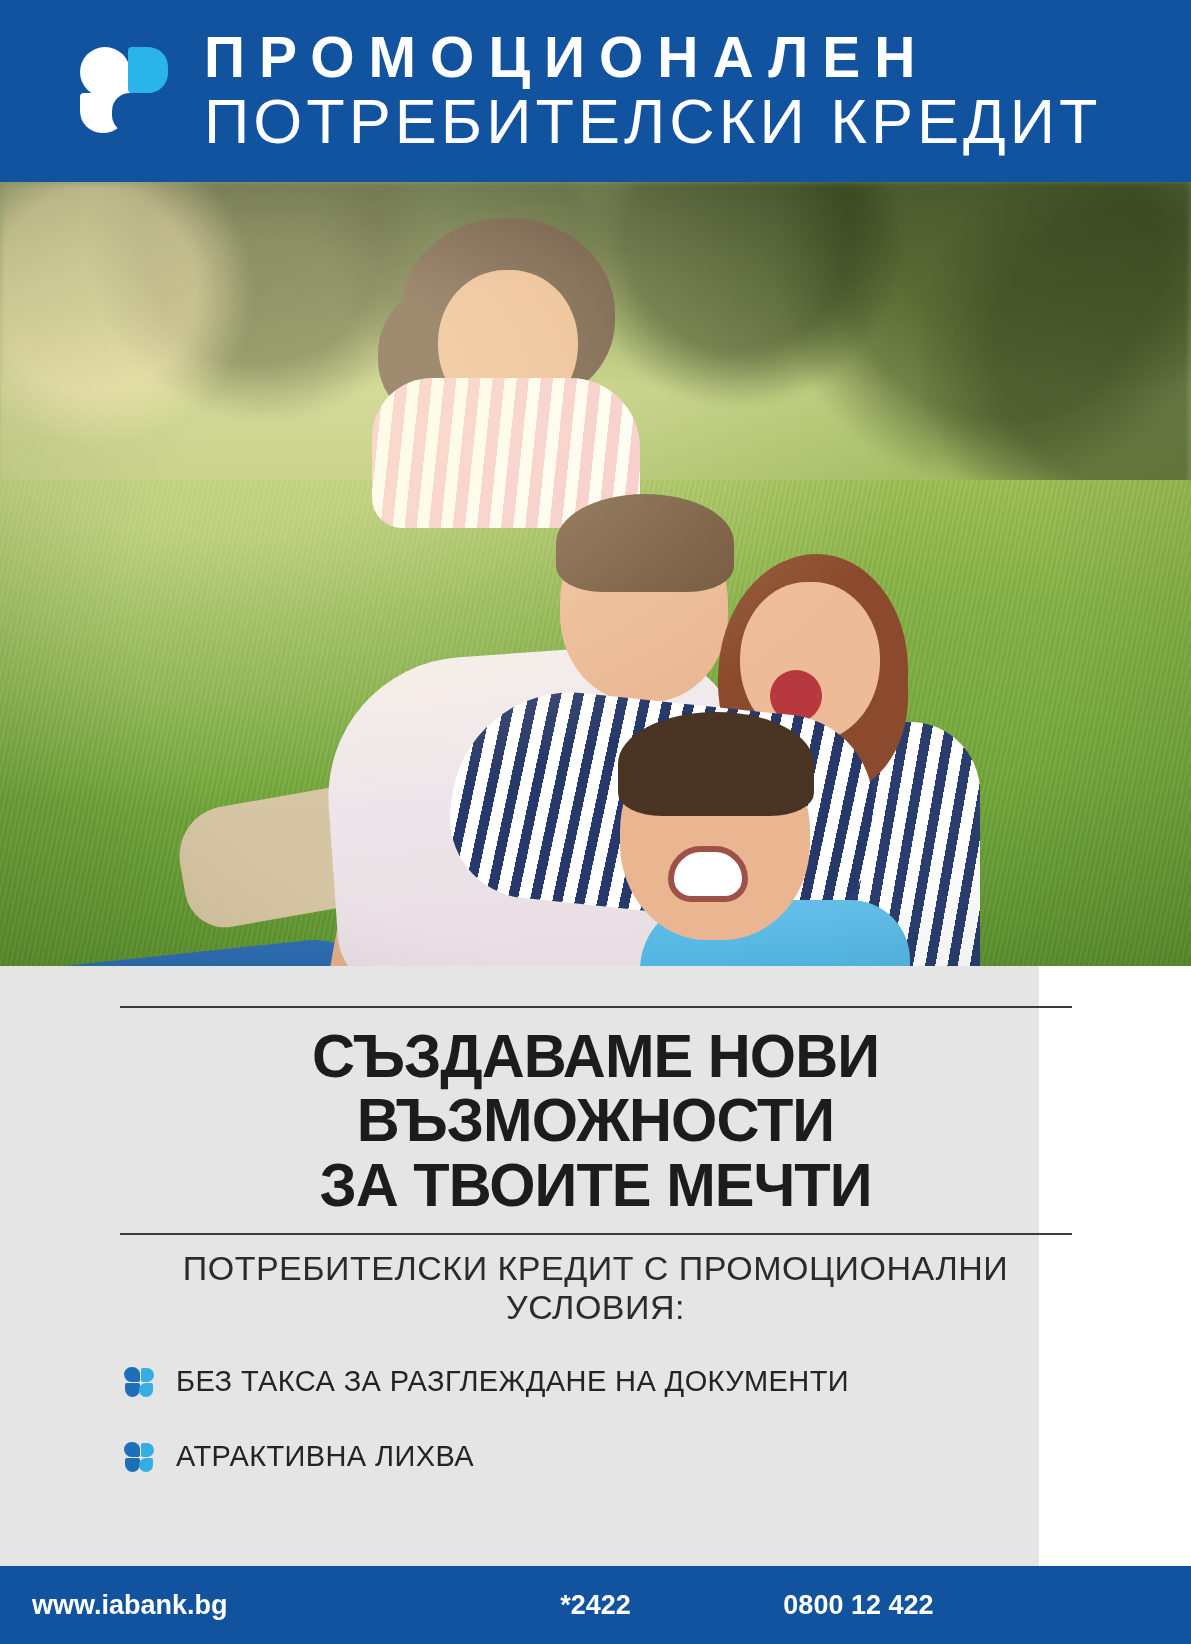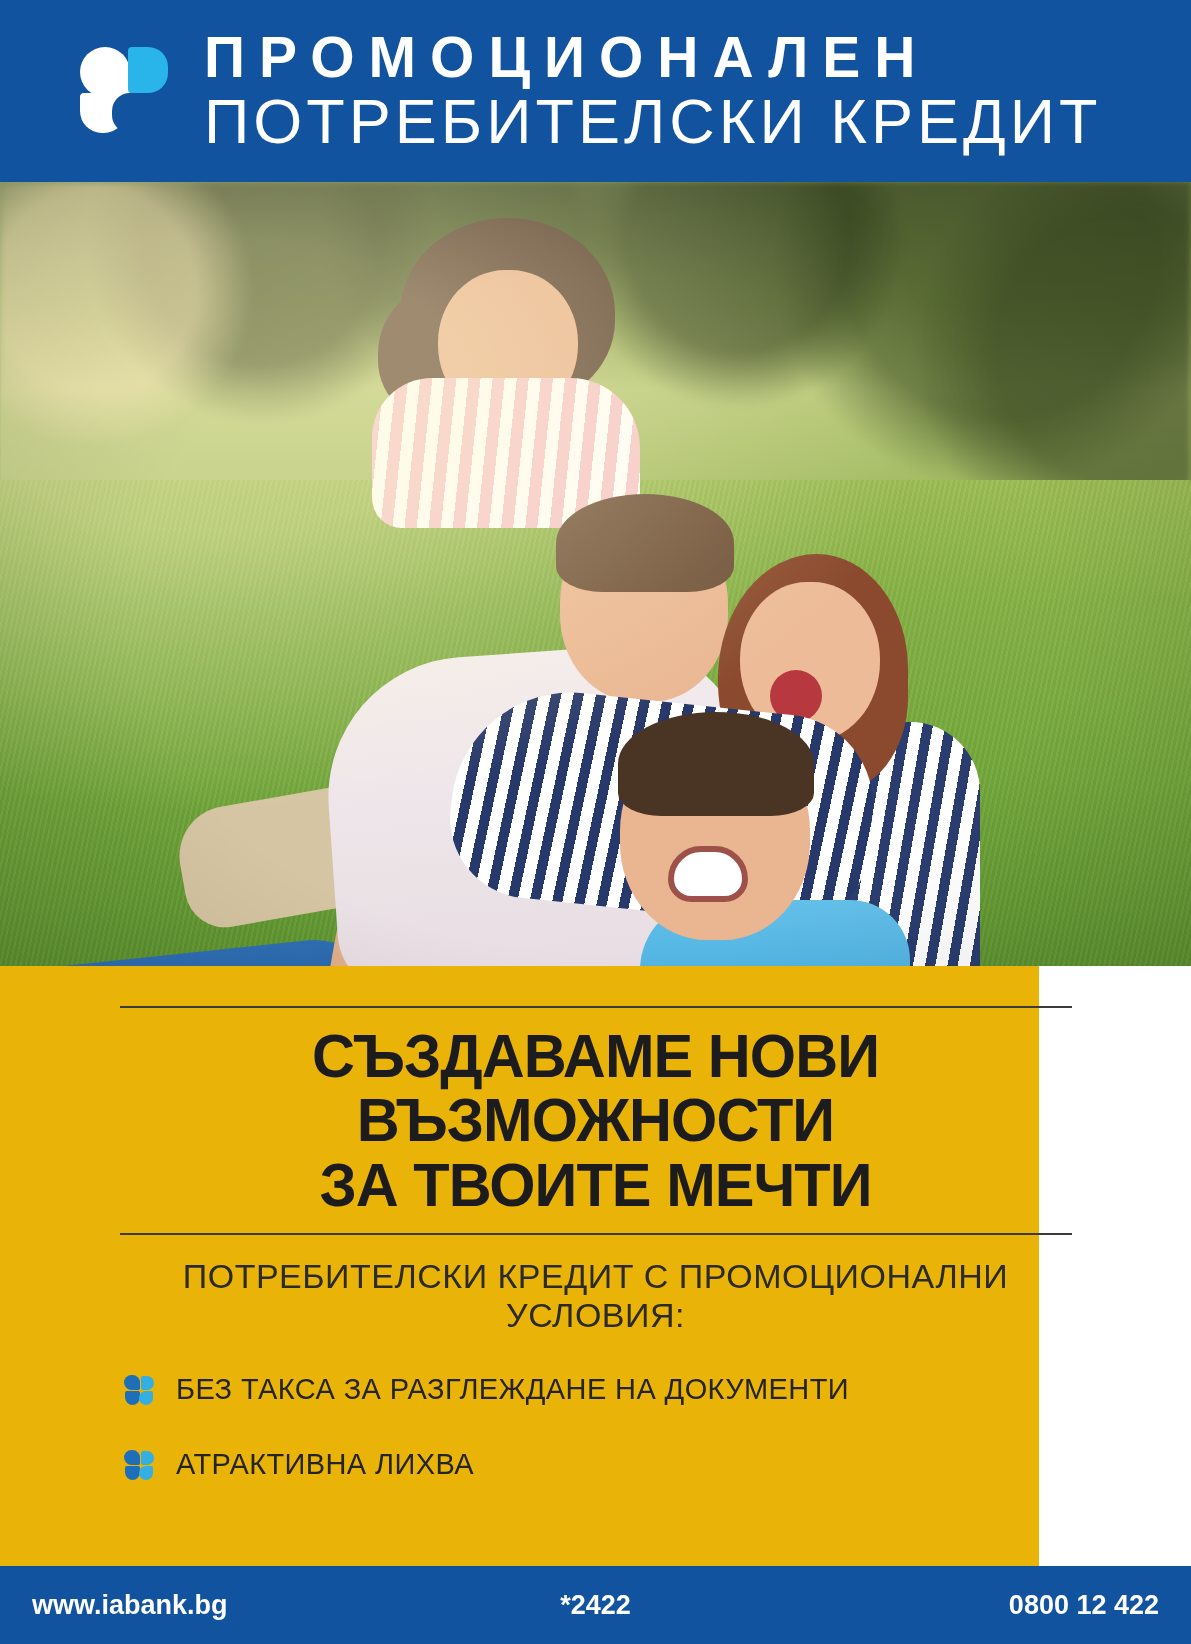--- a/index.html
+++ b/index.html
@@ -12,21 +12,21 @@
     height: 1644px;
     font-family: "Liberation Sans", sans-serif;
     overflow: hidden;
     position: relative;
   }
 
   .poster {
     position: relative;
     width: 1039px;
     height: 1644px;
-    background: #eab308;
+    background: #e5e5e5;
     box-sizing: border-box;
   }
 
   
   .header {
     position: absolute;
     left: 0;
     top: 0;
     width: 1191px;
     height: 182px;
@@ -279,21 +279,21 @@
     transform: scaleX(0.96);
     font-family: "Liberation Sans", sans-serif;
   }
   .headline .l2 { display: block; }
 
   .subhead {
     text-align: center;
     color: #2b2b2b;
     font-size: 34px;
     letter-spacing: 0.5px;
-    margin-top: 22px;
+    margin-top: 14px;
     font-family: "Liberation Sans", sans-serif;
   }
 
   .bullets {
     margin-top: 38px;
     padding-left: 4px;
   }
   .bullet {
     display: flex;
     align-items: center;
@@ -344,21 +344,21 @@
     display: flex;
     align-items: center;
     color: #ffffff;
     font-weight: bold;
     font-size: 27px;
     box-sizing: border-box;
     padding: 0 32px;
   }
   .footer .f-left { flex: 1 1 0; text-align: left; }
   .footer .f-mid { flex: 1 1 0; text-align: center; }
-  .footer .f-right { flex: 1 1 0; text-align: right; }
+  .footer .f-right { flex: 1 1 0; text-align: left; }
 </style>
 </head>
 <body>
 
 <div class="poster">
 
   <div class="header">
     <div class="logo-mark">
       <span class="lm-a"></span>
       <span class="lm-b"></span>

